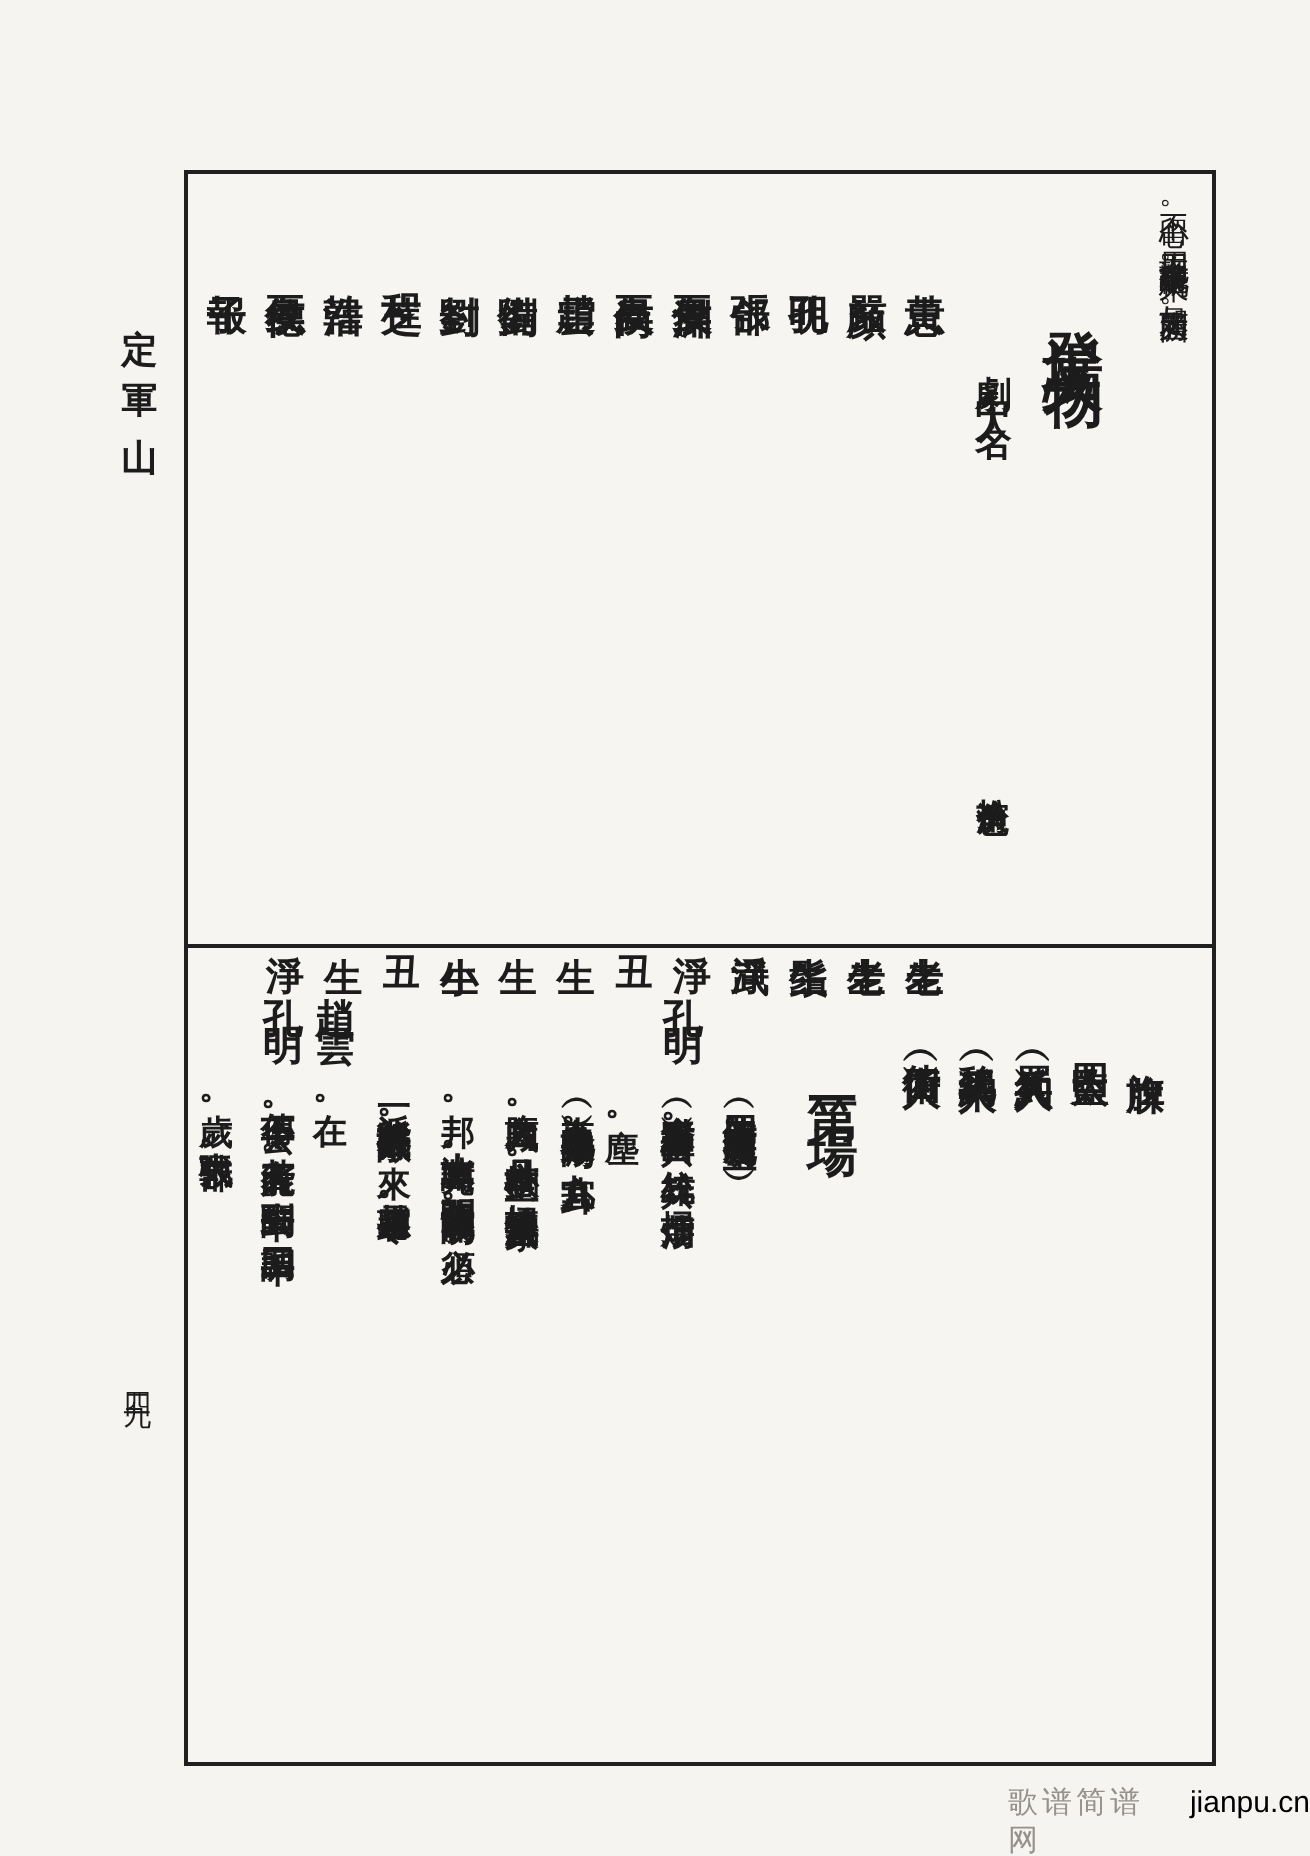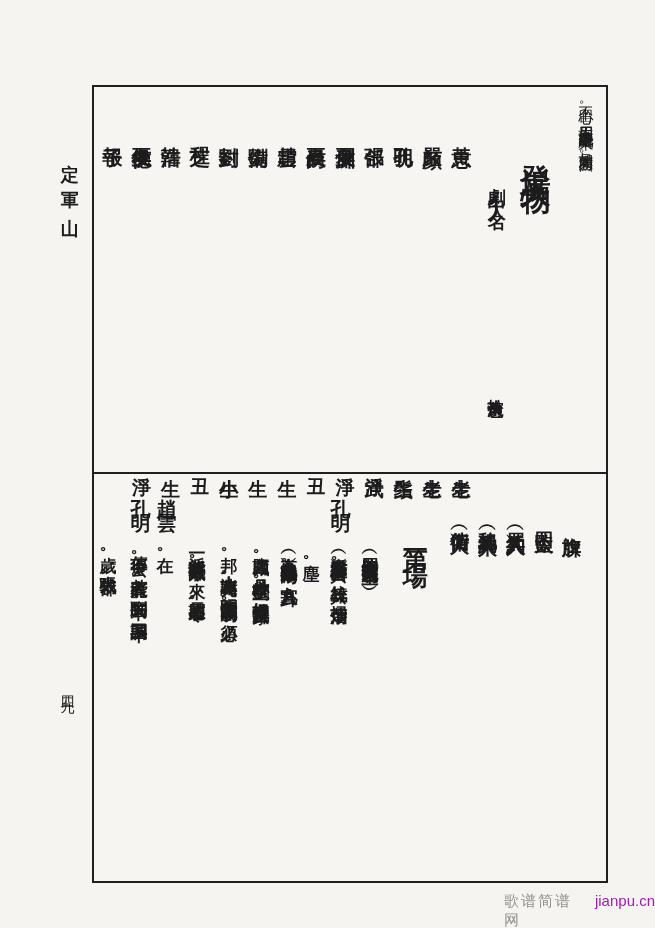--- a/index.html
+++ b/index.html
@@ -211,16 +211,16 @@
     <div class="abs v dcol d7">在。</div>
 
     <div class="abs v speaker sp3">孔明</div>
     <div class="abs v dcol d8">傳令下去。若有能人。去到閬中。調回三千</div>
     <div class="abs v dcol d9">歲。大戰張郃。</div>
 
   </div>
 
   <div class="abs watermark">
     <span class="wm-name" style="color: rgb(150, 145, 139);">歌谱简谱网</span>
-    <span class="wm-url" style="color: #a21caf;">jianpu.cn</span>
+    <span class="wm-url" style="color: #000000;">jianpu.cn</span>
   </div>
 
 </div>
 
 </body></html>

